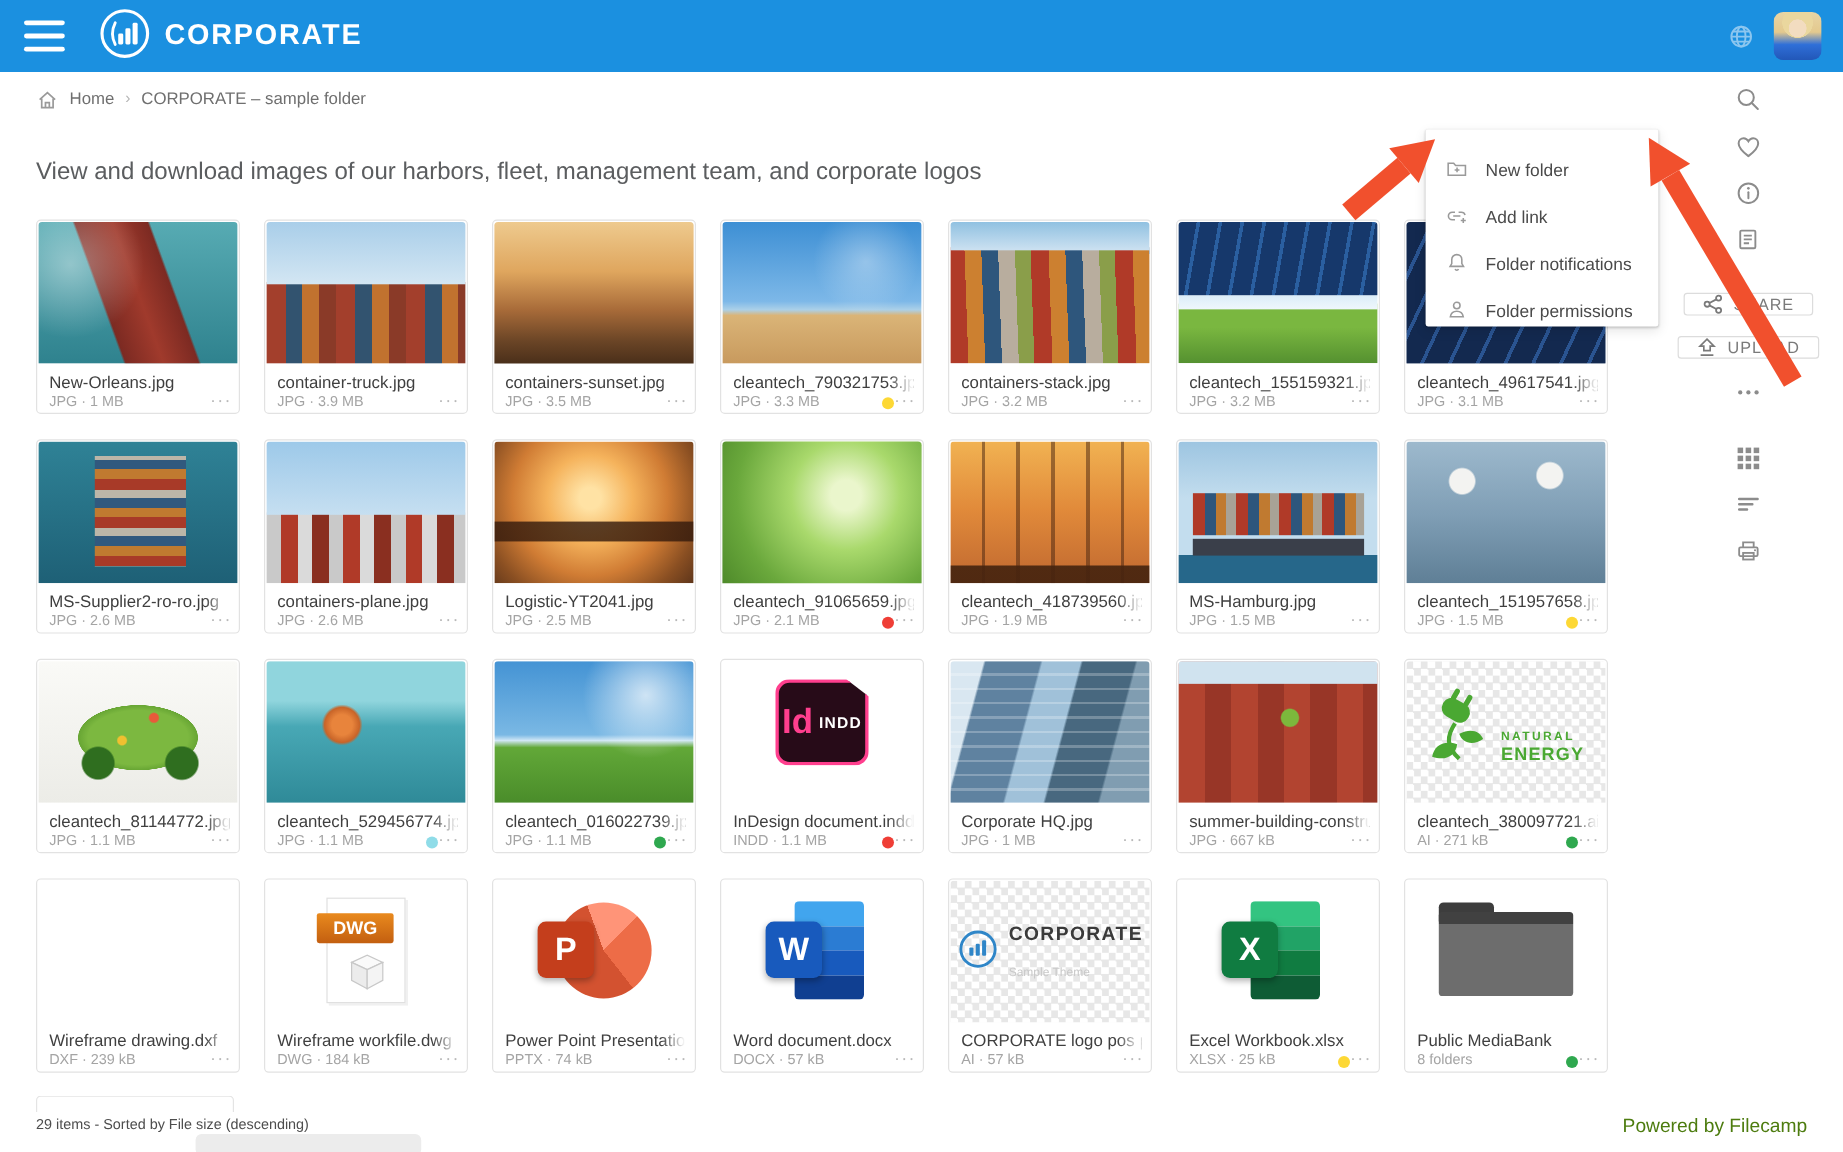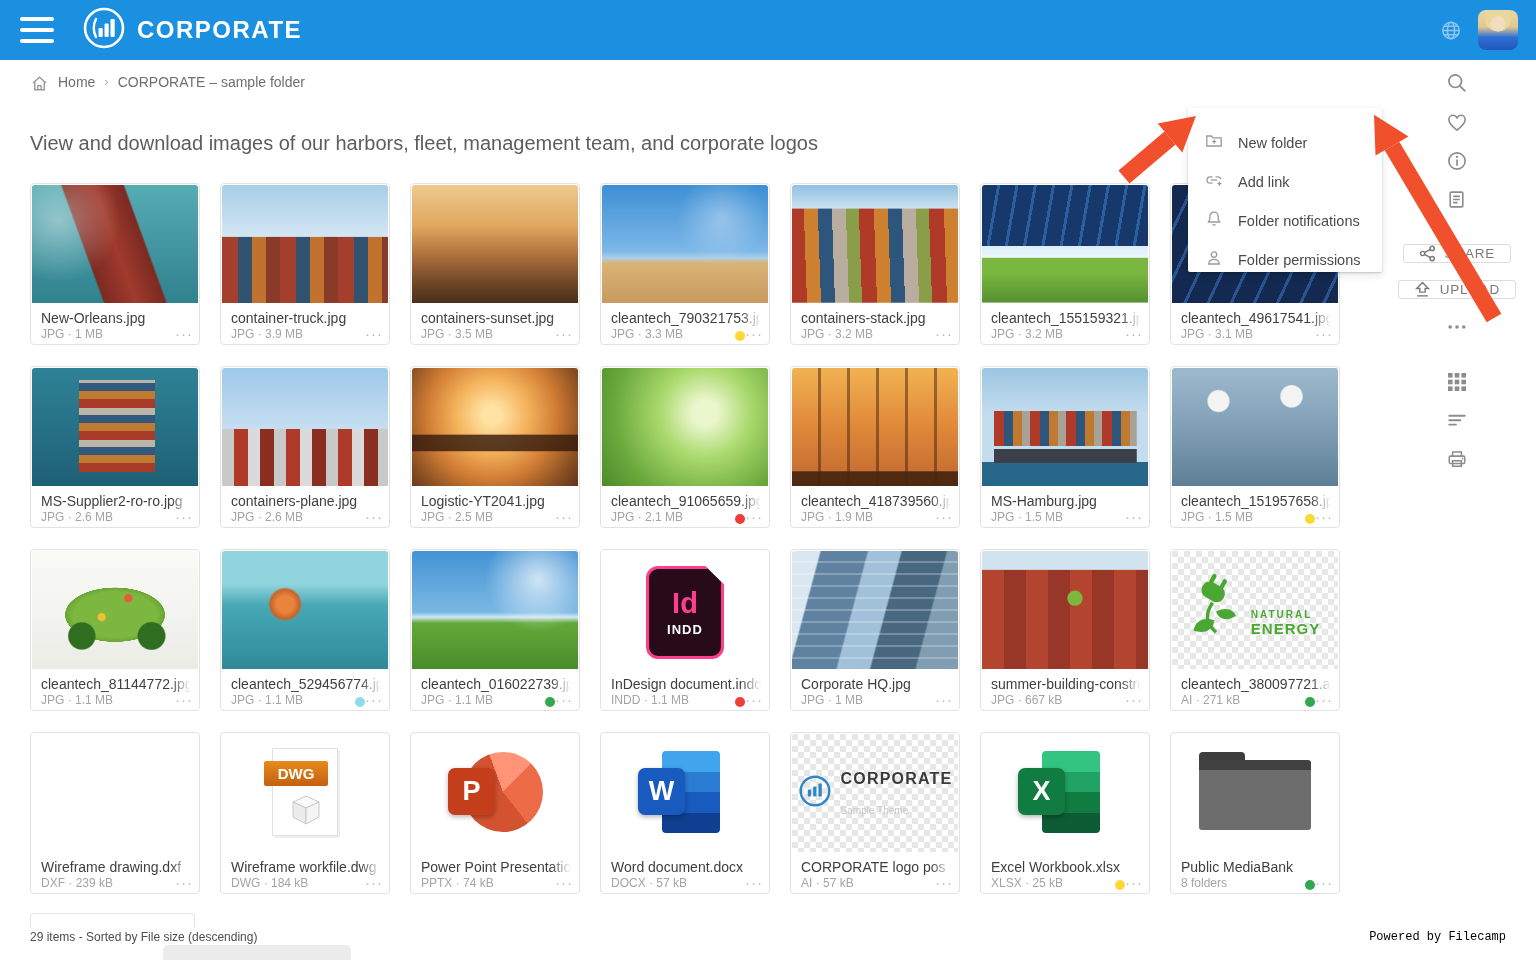--- a/index.html
+++ b/index.html
@@ -127,23 +127,23 @@
 
   
   .checker { background-image:repeating-conic-gradient(#ffffff 0 25%, #e7e7e7 0 50%);
              background-size:12px 12px; display:flex; align-items:center; justify-content:center; gap:9px; }
   .cadpage { position:relative; width:66px; height:88px; margin:14px auto 0; background:#fff;
              border:1px solid #e0e0e0; box-shadow:2px 2px 0 rgba(0,0,0,.06); }
   .cadbanner { position:absolute; left:-9px; top:12px; width:64px; height:25px;
                background:linear-gradient(180deg,#e98a1e,#c35f10); color:#fff; font-weight:700;
                font-size:15px; display:flex; align-items:center; justify-content:center; border-radius:2px; }
   .cadcube { position:absolute; left:12px; top:42px; }
-  .inddbox { width:78px; height:93px; margin:15px auto 0; background:#270b18; border:3px solid #ff3f8e;
+  .inddbox { width:78px; height:72px; margin:15px auto 0; background:#270b18; border:3px solid #ff3f8e;
              border-radius:12px; clip-path:polygon(0 0,76% 0,100% 20%,100% 100%,0 100%);
-             display:flex; flex-direction:column; align-items:center; justify-content:center; gap:5px; }
+             display:flex; flex-direction:row; align-items:center; justify-content:center; gap:5px; }
   .indd-id { color:#ff3f8e; font-size:29px; font-weight:700; line-height:28px; }
   .indd-label { color:#fff; font-size:13px; font-weight:700; letter-spacing:1px; }
   .mswrap { position:relative; width:98px; height:86px; margin:15px auto 0; }
   .stripes { position:absolute; left:26px; top:2px; width:58px; height:82px; border-radius:4px;
              overflow:hidden; display:flex; flex-direction:column; }
   .stripes i { flex:1; }
   .ms-sq { position:absolute; left:2px; top:19px; width:47px; height:47px; border-radius:7px; color:#fff;
            font-weight:700; font-size:27px; display:flex; align-items:center; justify-content:center;
            box-shadow:0 2px 5px rgba(0,0,0,.3); }
   .ppt-circle { position:absolute; left:17px; top:3px; width:80px; height:80px; border-radius:50%;
@@ -165,21 +165,21 @@
   .mi-label { font-size:14.5px; color:#4a4a4a; }
 
   
   .arrows { position:absolute; left:0; top:0; width:1536px; height:960px; pointer-events:none; z-index:60; }
 
   
   .sliver { position:absolute; left:30px; top:913px; width:165px; height:14px; background:#fff;
             border:1px solid #e4e4e4; border-bottom:none; border-radius:4px 4px 0 0; }
   .blob { position:absolute; left:163px; top:945px; width:188px; height:18px; background:#ececec; border-radius:5px; }
   .summary { position:absolute; left:30px; top:930px; font-size:12px; color:#4d4d4d; z-index:10; }
-  .powered { position:absolute; right:30px; top:930px; font-size:12px; color:#000000; z-index:10;font-family:Liberation Mono, monospace; }
+  .powered { position:absolute; right:30px; top:930px; font-size:16px; color:#4d7c0f; z-index:10; }
 </style>
 </head>
 <body>
 
 <div class="topbar">
   <div class="hamburger">
       <i></i>
       <i></i>
       <i></i>
     </div>

